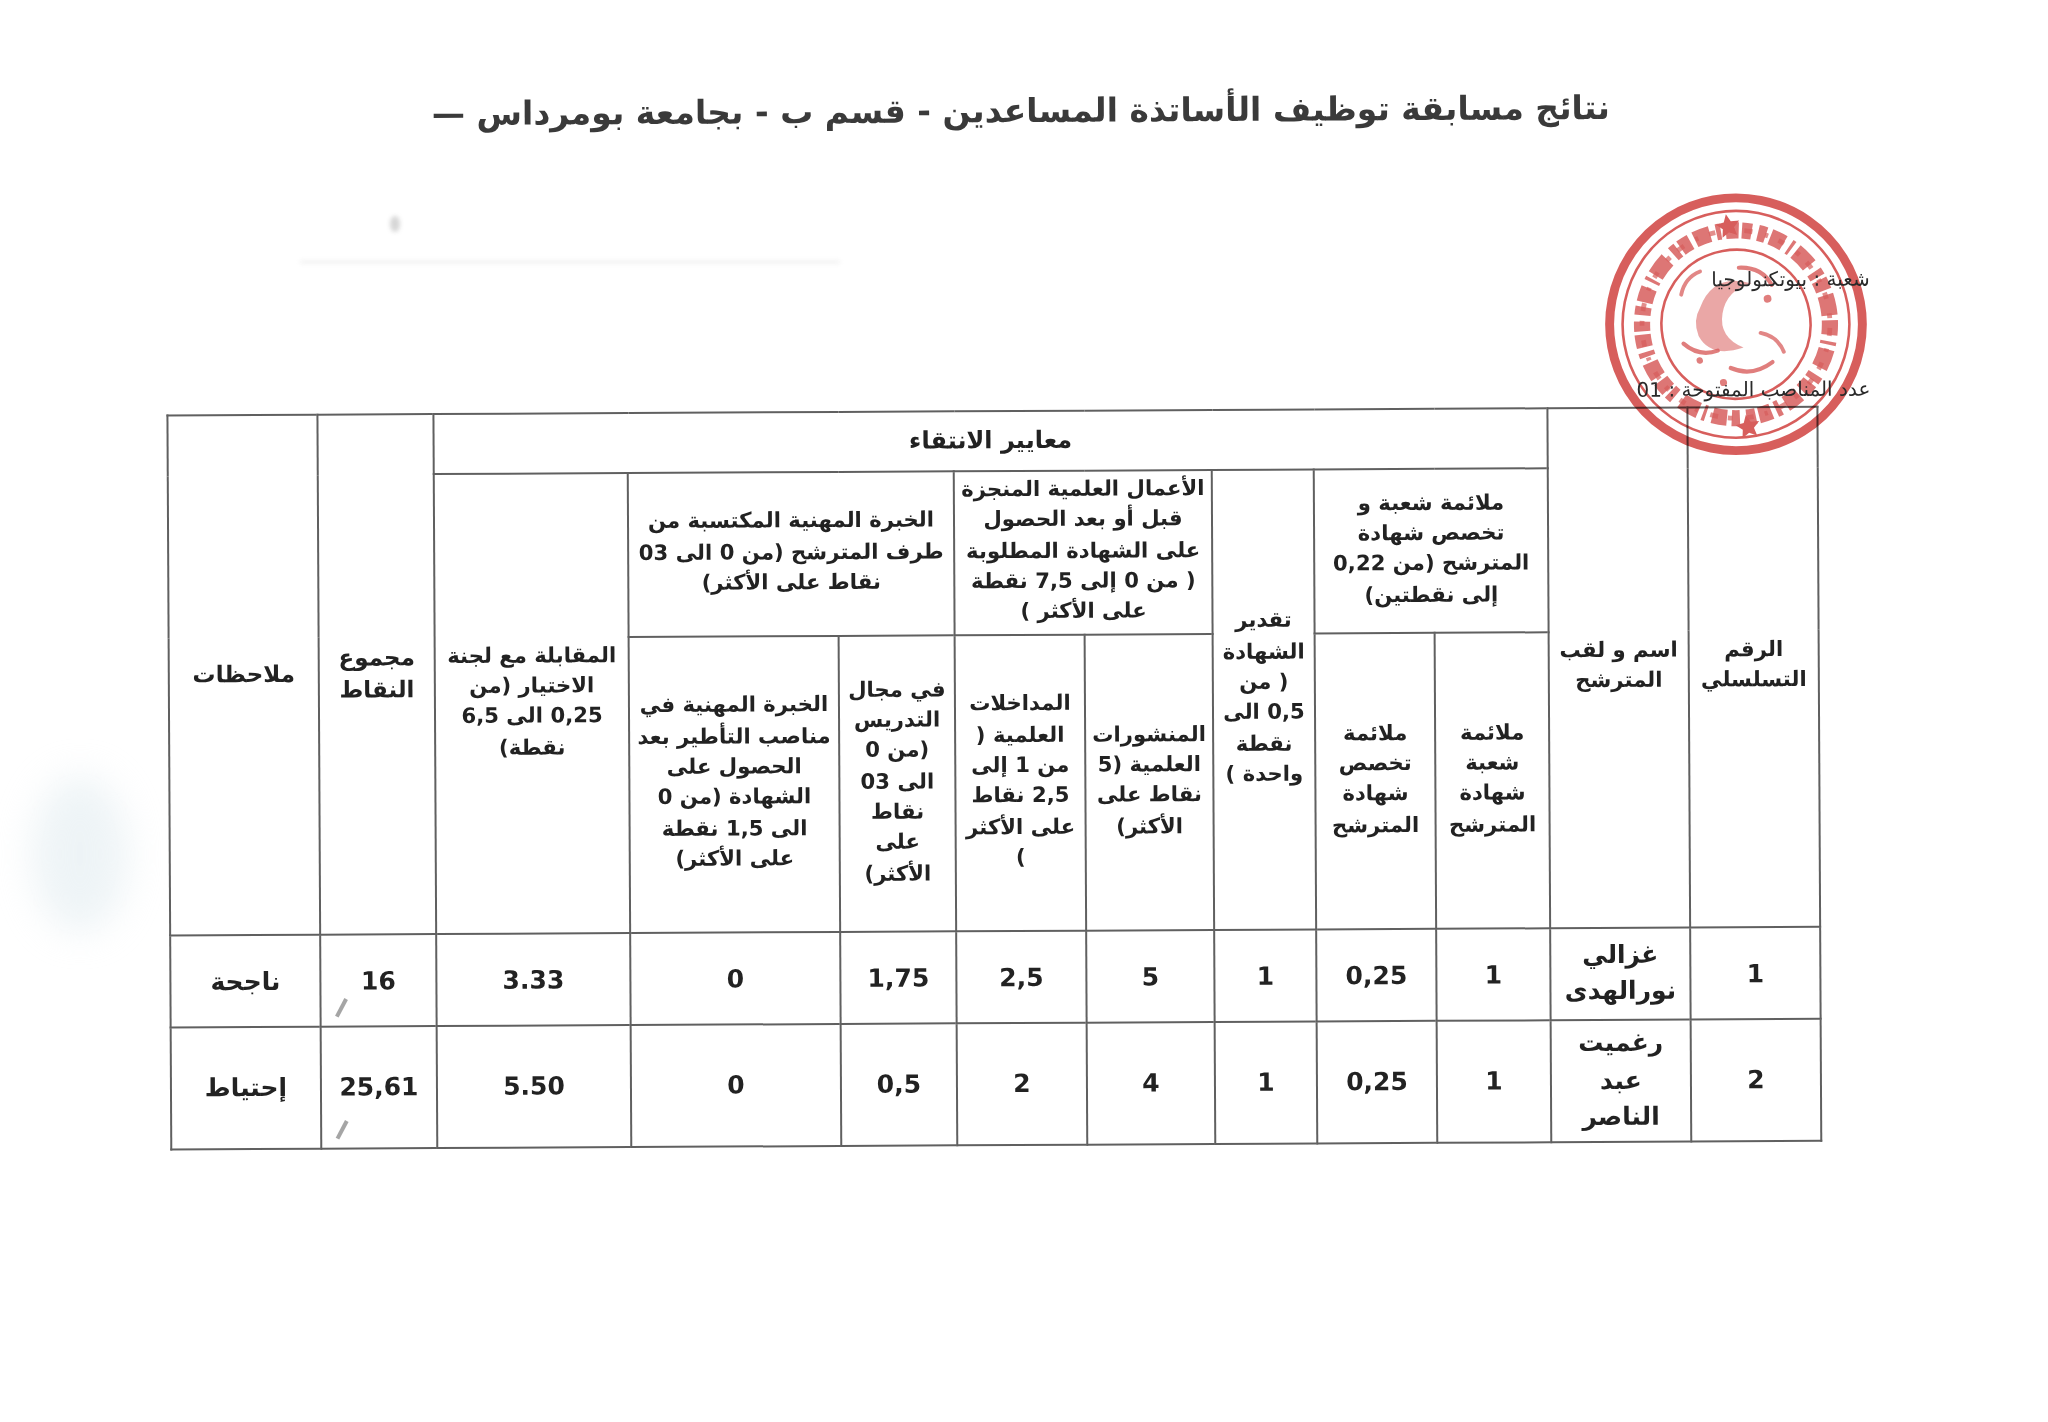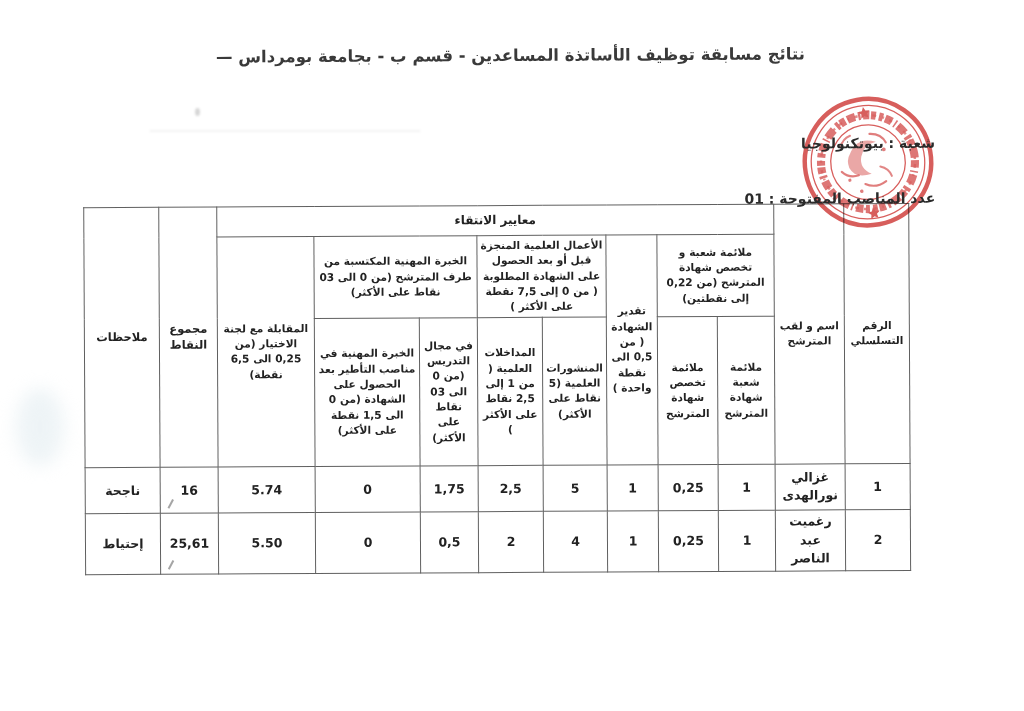--- a/index.html
+++ b/index.html
@@ -27,21 +27,21 @@
     mix-blend-mode:multiply;
     pointer-events:none;
   }
   .stamp svg{width:100%;height:100%;}
   .overlay-lines{
     position:absolute;top:0;left:0;right:0;
     direction:rtl;
   }
   .info-line{
     position:absolute;right:88px;
-    font-size:14px;font-weight:bold;color:#2a2a2a;
+    font-size:10px;font-weight:normal;color:#2a2a2a;
     white-space:nowrap;
   }
   .info-line.l1{top:137px;}
   .info-line.l2{top:192px;}
   
   table.results{
     position:absolute;top:205px;right:114px;
     width:825px;
     border-collapse:collapse;
     table-layout:fixed;
@@ -131,21 +131,21 @@
     <tr class="rowD1">
       <td>1</td>
       <td class="name-cell">غزالي نورالهدى</td>
       <td>1</td>
       <td>0,25</td>
       <td>1</td>
       <td>5</td>
       <td>2,5</td>
       <td>1,75</td>
       <td>0</td>
-      <td>5.74</td>
+      <td>3.33</td>
       <td class="total-cell">
         <span>16</span>
         <span class="pen-tick"></span>
       </td>
       <td>ناجحة</td>
     </tr>
     <tr class="rowD2">
       <td>2</td>
       <td class="name-cell">رغميت عبد الناصر</td>
       <td>1</td>

